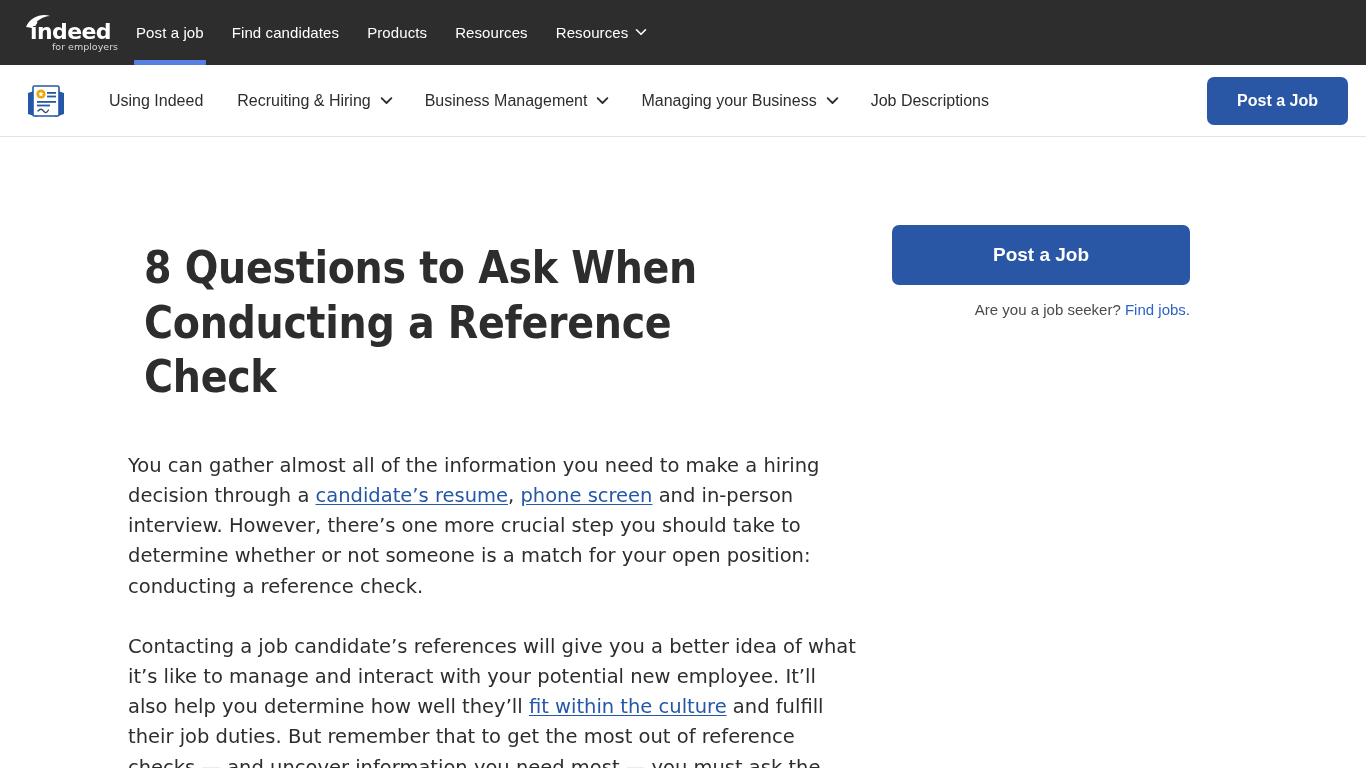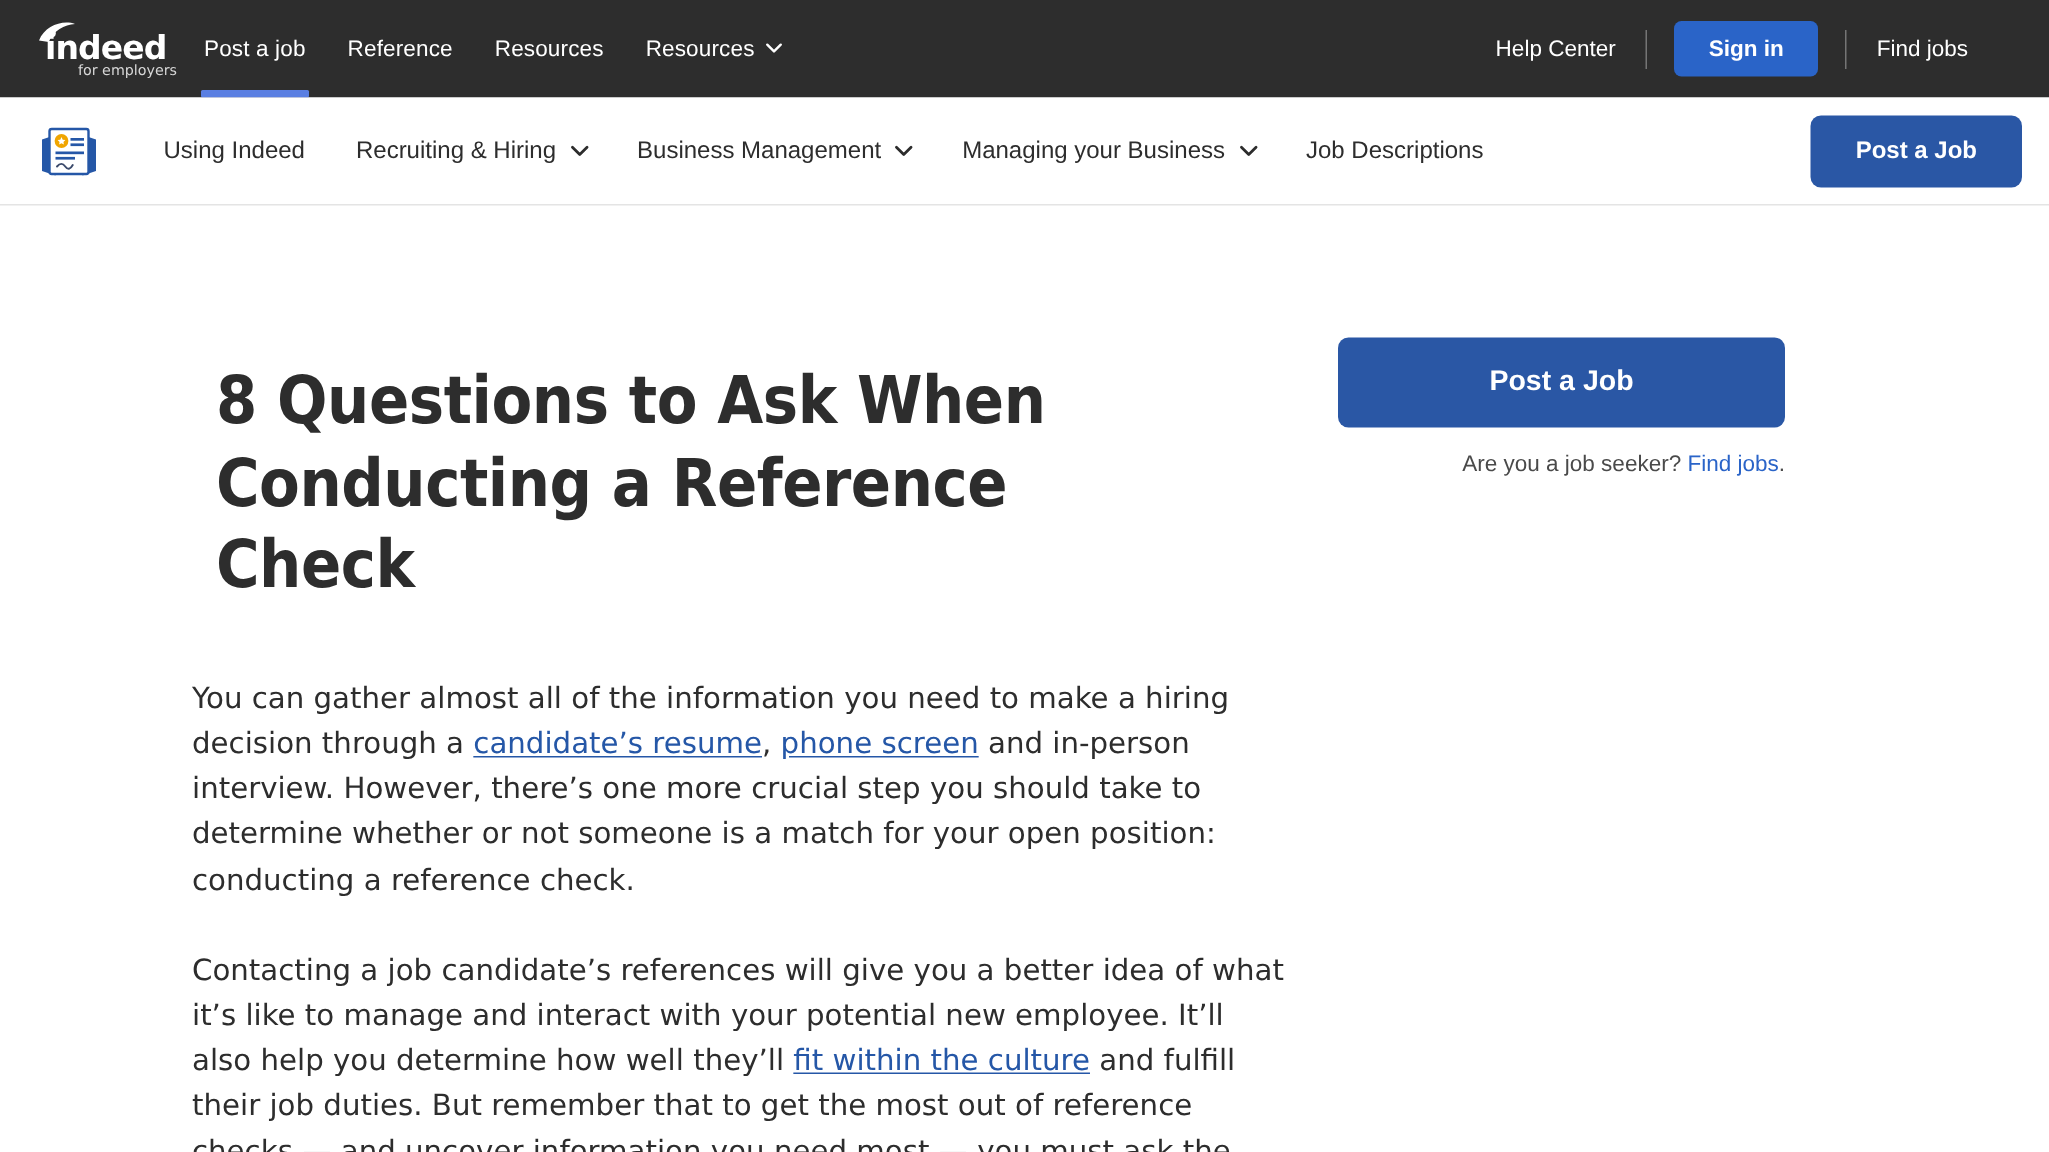--- a/index.html
+++ b/index.html
@@ -222,42 +222,38 @@
       <text x="6" y="26" font-family="DejaVu Sans, sans-serif" font-size="22" font-weight="700" fill="#ffffff" letter-spacing="-0.6">indeed</text>
       <text x="28" y="37" font-family="DejaVu Sans, sans-serif" font-size="9.5" fill="#d7d7d7">for employers</text>
     </svg>
   </div>
 
   <div class="topnav-left">
     <div class="topnav-item active">
       <span>Post a job</span>
     </div>
     <div class="topnav-item">
-      <span>Reference</span>
+      <span>Find candidates</span>
+    </div>
+    <div class="topnav-item">
+      <span>Products</span>
     </div>
     <div class="topnav-item">
       <span>Resources</span>
     </div>
     <div class="topnav-item">
       <span>Resources</span>
       <span class="caret">
         <svg width="12" height="12" viewBox="0 0 12 12">
             <path d="M1.5 3.8 L6 8.3 L10.5 3.8" stroke="#ffffff" stroke-width="1.6" fill="none" stroke-linecap="round" stroke-linejoin="round"></path>
           </svg>
       </span>
     </div>
   </div>
 
-  <div class="topnav-right">
-    <span class="topnav-link">Help Center</span>
-    <span class="vdiv"></span>
-    <button class="signin-btn">Sign in</button>
-    <span class="vdiv"></span>
-    <span class="topnav-link">Find jobs</span>
-  </div>
 </div>
 
 <div class="subnav">
 
   <span class="subnav-logo">
     <svg width="44" height="40" viewBox="0 0 44 40">
       <path d="M4 12 L13 9 L13 36 L4 33 Z" fill="#2557a7"></path>
       <path d="M40 12 L31 9 L31 36 L40 33 Z" fill="#2557a7"></path>
       <rect x="9" y="5" width="26" height="30" rx="1.5" fill="#ffffff" stroke="#2557a7" stroke-width="1.6"></rect>
       <circle cx="17" cy="13" r="4.6" fill="#f0a500"></circle>

